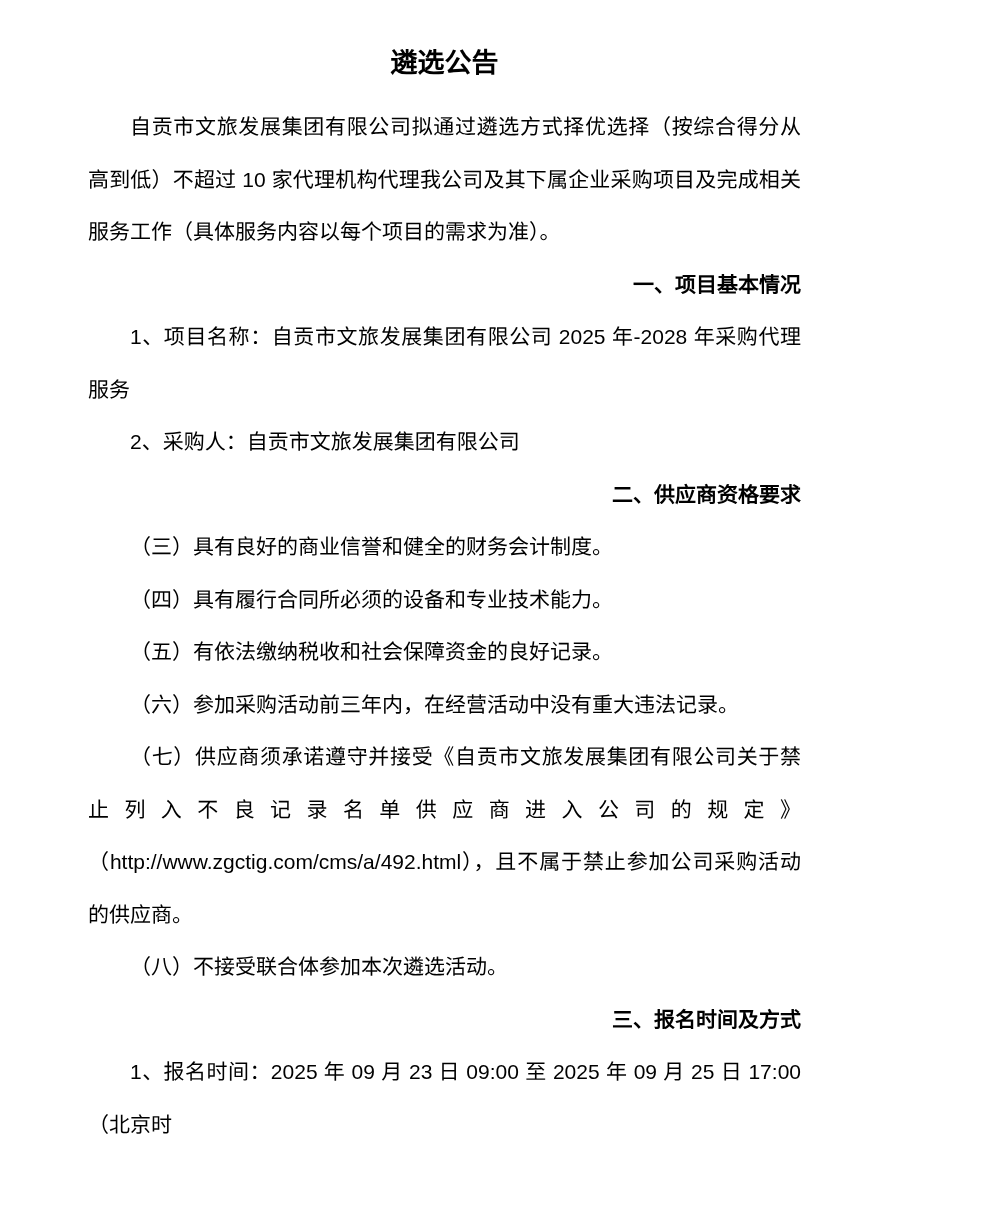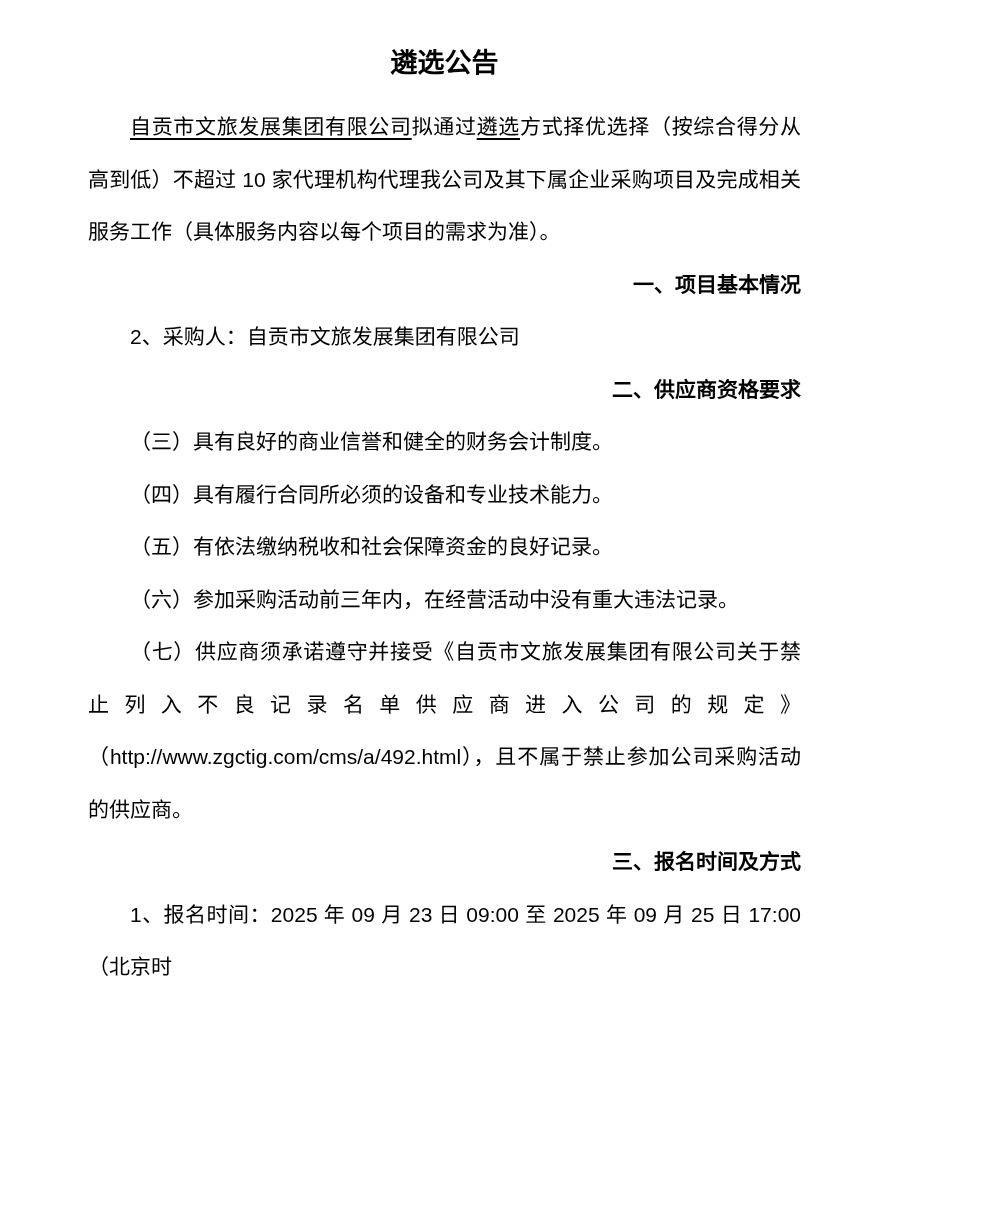--- a/index.html
+++ b/index.html
@@ -36,50 +36,51 @@
   }
   .heading {
     margin: 0;
     font-size: 21px;
     line-height: 52.5px;
     font-weight: 700;
     text-align: right;
     text-indent: 2em;
   }
   .u {
-    text-decoration: underline;
     text-underline-offset: 4px;
   }
 </style>
 </head>
 <body>
 
 <div class="page">
 
   <h1 class="doc-title">遴选公告</h1>
 
   <p class="para"><span class="u">自贡市文旅发展集团有限公司</span><span>拟通过</span><span class="u">遴选</span><span>方式择优选择（按综合得分从高到低）不超过 10 家代理机构代理我公司及其下属企业采购项目及完成相关服务工作（具体服务内容以每个项目的需求为准）。</span></p>
 
   <h2 class="heading">一、项目基本情况</h2>
 
+  <p class="para">1、项目名称：自贡市文旅发展集团有限公司 2025 年-2028 年采购代理服务</p>
 
   <p class="para">2、采购人：自贡市文旅发展集团有限公司</p>
 
   <h2 class="heading">二、供应商资格要求</h2>
 
 
 
   <p class="para">（三）具有良好的商业信誉和健全的财务会计制度。</p>
 
   <p class="para">（四）具有履行合同所必须的设备和专业技术能力。</p>
 
   <p class="para">（五）有依法缴纳税收和社会保障资金的良好记录。</p>
 
   <p class="para">（六）参加采购活动前三年内，在经营活动中没有重大违法记录。</p>
 
   <p class="para">（七）供应商须承诺遵守并接受《自贡市文旅发展集团有限公司关于禁止列入不良记录名单供应商进入公司的规定》（http://www.zgctig.com/cms/a/492.html），且不属于禁止参加公司采购活动的供应商。</p>
 
+  <p class="para">（八）不接受联合体参加本次遴选活动。</p>
 
   <h2 class="heading">三、报名时间及方式</h2>
 
   <p class="para">1、报名时间：2025 年 09 月 23 日 09:00 至 2025 年 09 月 25 日 17:00（北京时</p>
 
 </div>
 
 </body></html>

